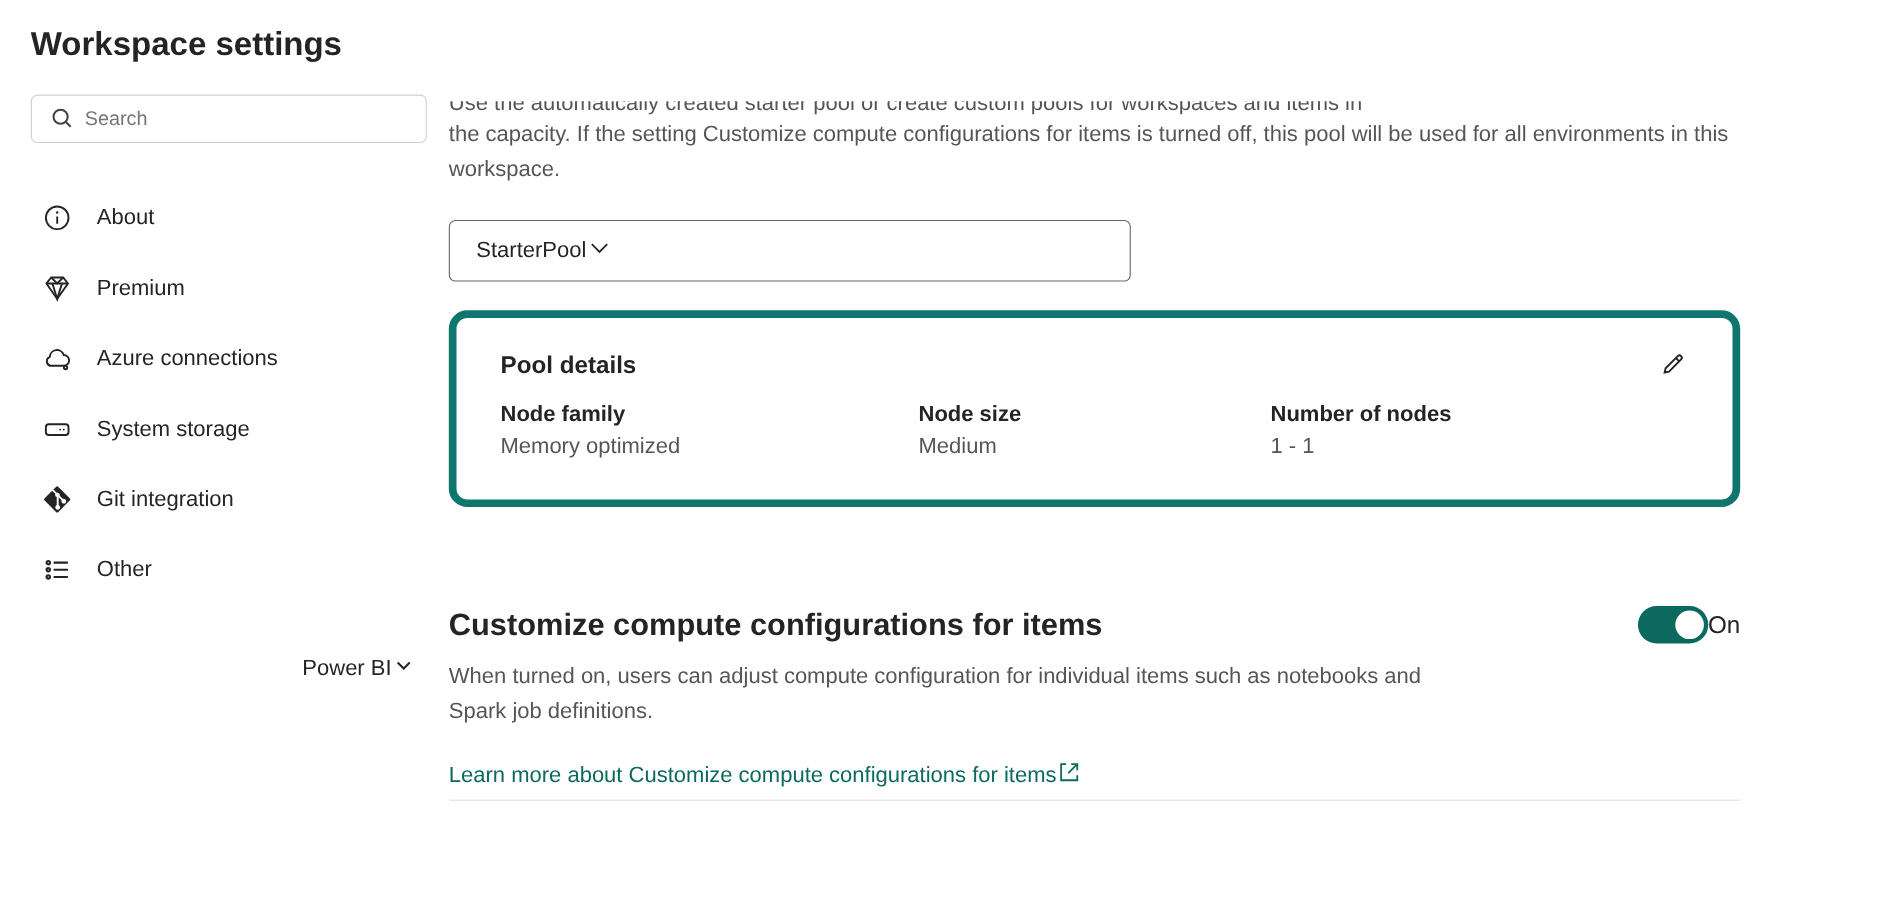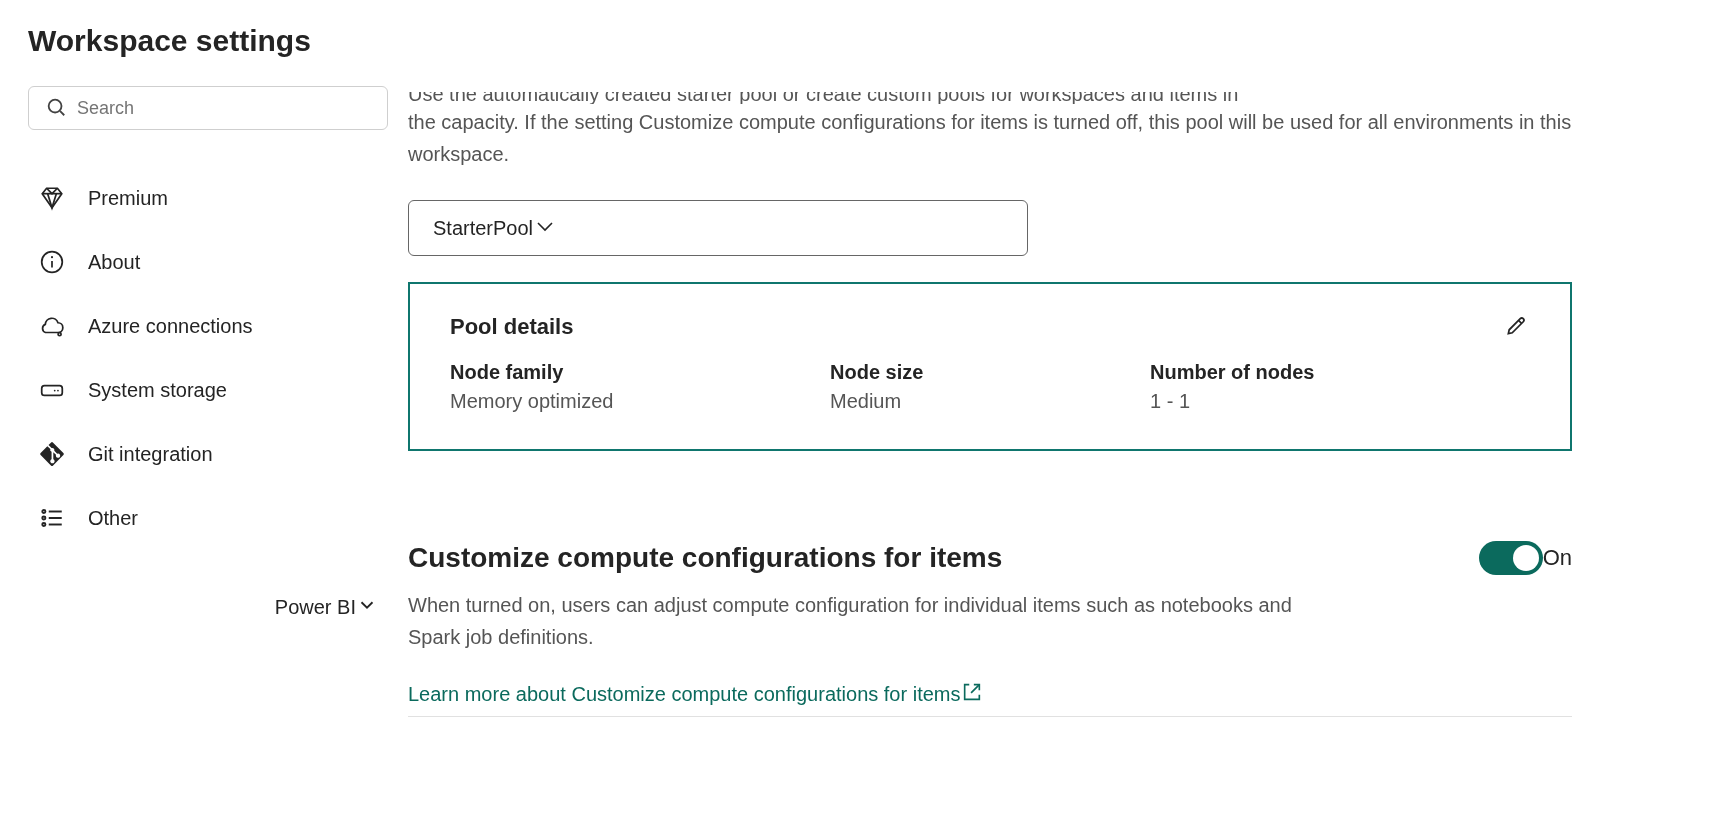--- a/index.html
+++ b/index.html
@@ -47,21 +47,21 @@
     }
     .desc { color: #555; font-size: 20px; line-height: 1.6; }
     .select {
       display:flex; align-items:center; justify-content:flex-start;
       width: 620px; height: 56px; margin-top: 30px;
       border: 1px solid #666; border-radius: 6px;
       padding: 0 24px; font-size: 20px; cursor: pointer;
     }
     .select svg { width: 24px; height: 24px; color: #242424; }
     .card {
-      border: 2px solid #0f766e; border-radius: 0;
+      border: 7px solid #0f766e; border-radius: 17px;
       margin-top: 26px; padding: 28px 40px 36px 40px;
     }
     .card-head { display:flex; align-items:center; justify-content:space-between; margin-bottom: 20px; }
     .card-head h3 { font-size: 22px; font-weight: 600; }
     .card-head .edit { cursor: pointer; }
     .card-head .edit svg { width: 26px; height: 26px; }
     .card-cols { display:flex; }
     .card-col { flex: 0 0 380px; }
     .card-col.small { flex: 0 0 320px; }
     .card-col h4 { font-size: 20px; font-weight: 600; margin-bottom: 6px; }
@@ -92,37 +92,37 @@
               <line x1="21" y1="21" x2="16.5" y2="16.5"></line>
             </svg>
         </span>
         <input placeholder="Search" style="">
       </div>
 
       <div class="navlist">
         <div class="navitem">
           <span class="ico">
             <svg viewBox="0 0 24 24" fill="none" stroke="currentColor" stroke-width="1.6">
+                <circle cx="12" cy="12" r="9.5"></circle>
+                <line x1="12" y1="11" x2="12" y2="17"></line>
+                <circle cx="12" cy="7.5" r="1" fill="currentColor" stroke="none"></circle>
+              </svg>
+          </span>
+          <span>About</span>
+        </div>
+        <div class="navitem">
+          <span class="ico">
+            <svg viewBox="0 0 24 24" fill="none" stroke="currentColor" stroke-width="1.6">
                 <path d="M3 8 L7 3 H17 L21 8 L12 21 Z"></path>
                 <path d="M3 8 H21"></path>
                 <path d="M8 8 L12 21 L16 8"></path>
                 <path d="M7 3 L12 8 L17 3"></path>
               </svg>
           </span>
           <span>Premium</span>
-        </div>
-        <div class="navitem">
-          <span class="ico">
-            <svg viewBox="0 0 24 24" fill="none" stroke="currentColor" stroke-width="1.6">
-                <circle cx="12" cy="12" r="9.5"></circle>
-                <line x1="12" y1="11" x2="12" y2="17"></line>
-                <circle cx="12" cy="7.5" r="1" fill="currentColor" stroke="none"></circle>
-              </svg>
-          </span>
-          <span>About</span>
         </div>
         <div class="navitem">
           <span class="ico">
             <svg viewBox="0 0 24 24" fill="none" stroke="currentColor" stroke-width="1.6">
                 <path d="M17.5 18a4.5 4.5 0 0 0 0-9 6 6 0 0 0-11.7 1.5A4 4 0 0 0 6 18h11.5z"></path>
                 <circle cx="19" cy="19.5" r="1.4"></circle>
               </svg>
           </span>
           <span>Azure connections</span>
         </div>

